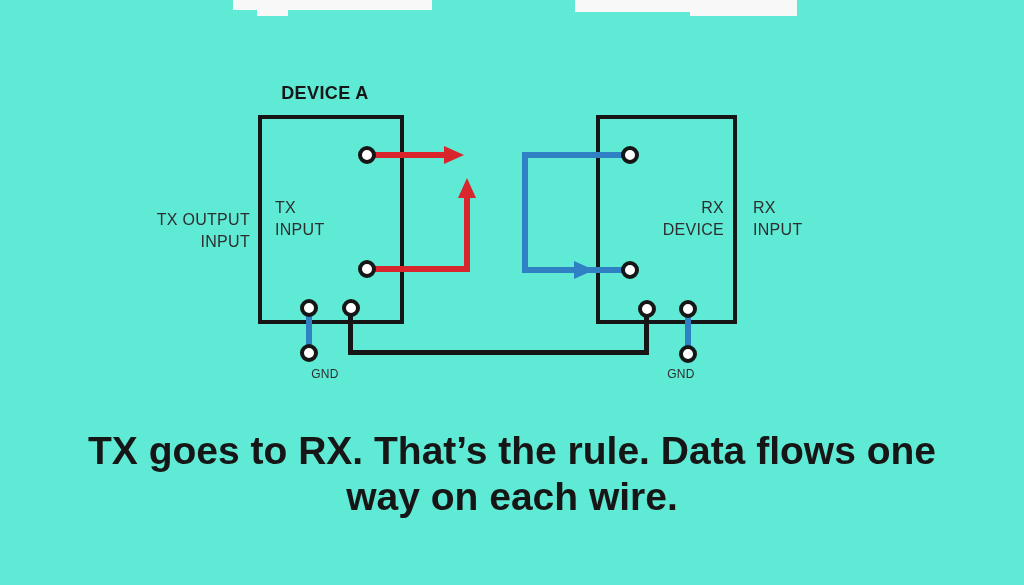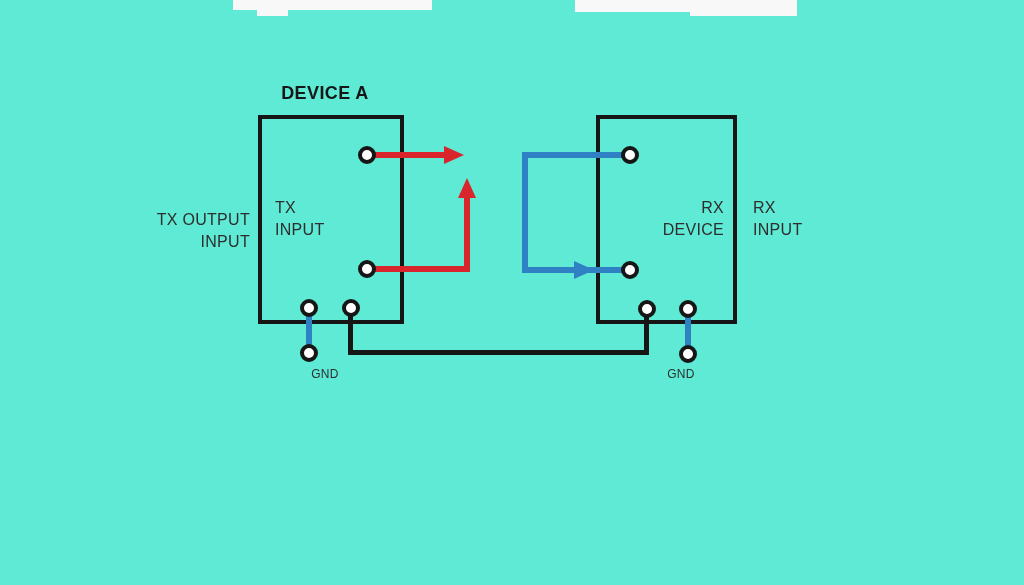--- a/index.html
+++ b/index.html
@@ -88,14 +88,18 @@
     <div>DEVICE</div>
   </div>
   <div class="lbl" style="left:753px;top:197px;">
     <div>RX</div>
     <div>INPUT</div>
   </div>
 
   <div class="gnd" style="left:295px;">GND</div>
   <div class="gnd" style="left:651px;">GND</div>
 
+  <div class="caption">
+    <div>TX goes to RX. That’s the rule. Data flows one</div>
+    <div>way on each wire.</div>
+  </div>
 
 </div>
 
 </body></html>

